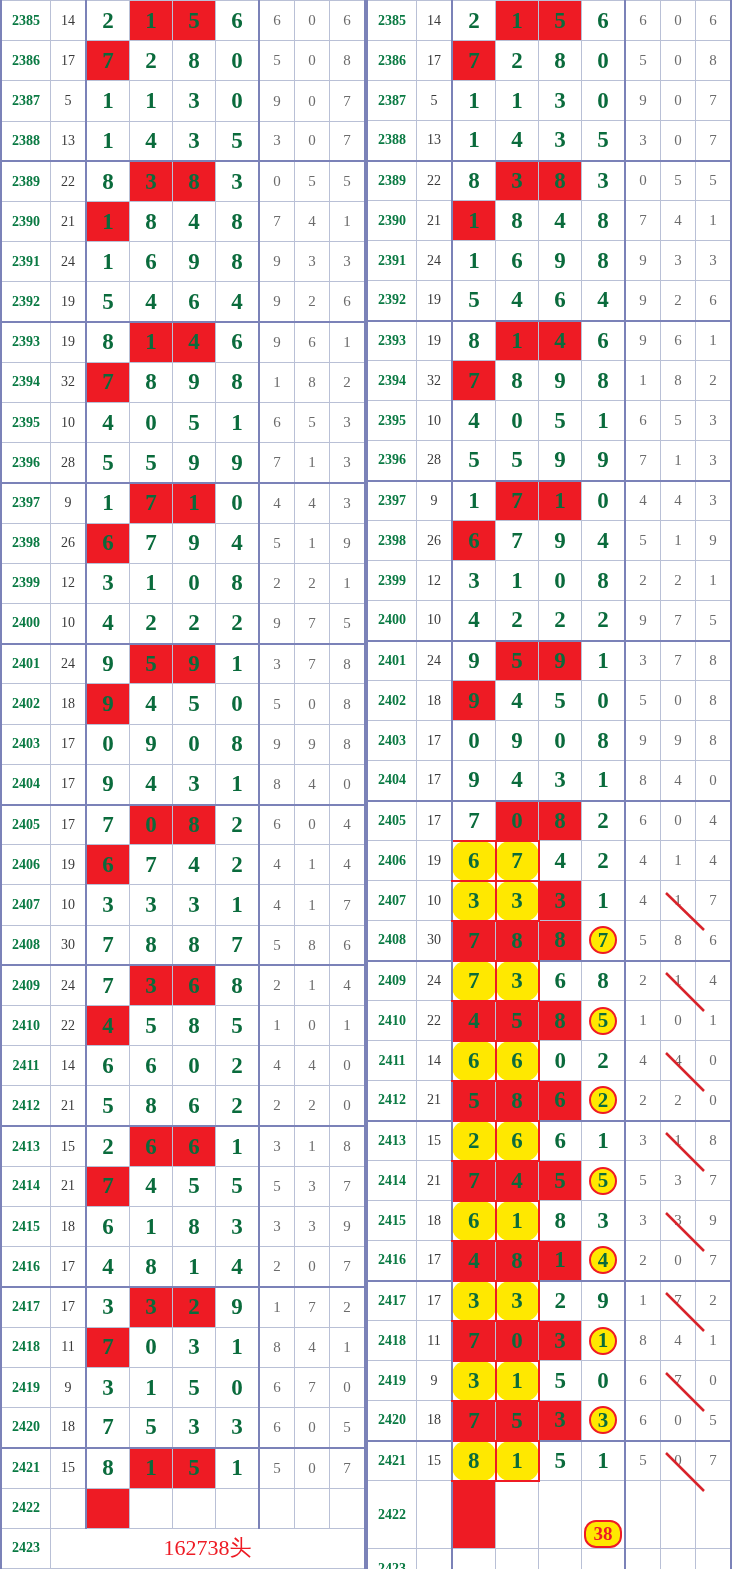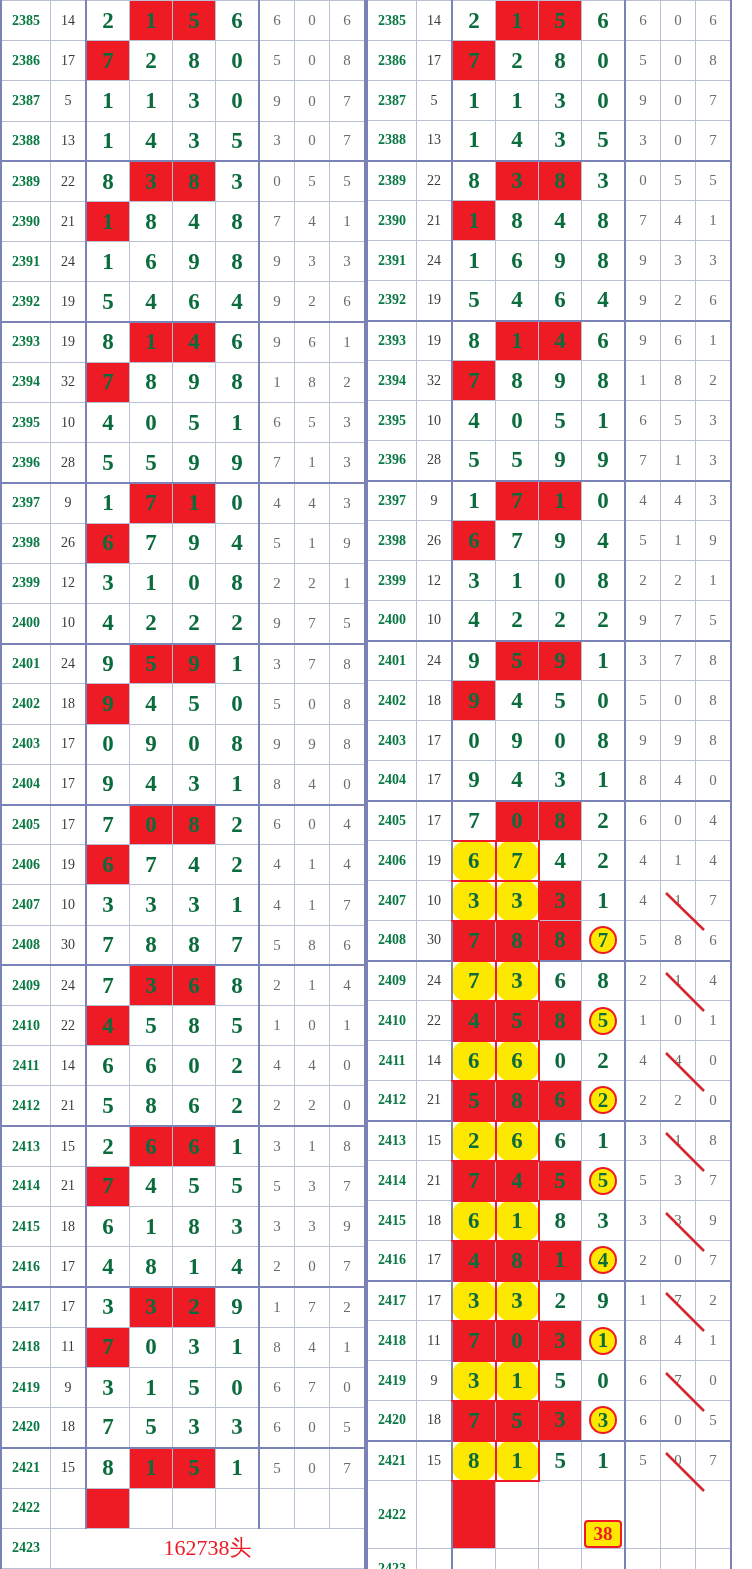--- a/index.html
+++ b/index.html
@@ -14,21 +14,21 @@
   .c-t{width:34px;color:#6b6b6b;font-size:15px;font-family:"Liberation Serif",serif;}
   tr{height:40px;}
   .red{background:#ee1b24;color:#0a6b3c;}
   .hl{background:#ffe800;color:#0a6b3c;border:2px solid #ee1b24 !important;border-radius:14px;}
   .sep td{border-top:2px solid #7b82b8;}
   .grp-left{border-left:2px solid #7b82b8 !important;}
   .grp-right{border-right:2px solid #7b82b8 !important;}
   .foot{color:#ee1b24;font-size:22px;font-weight:normal;font-family:"Liberation Serif",serif;}
   .cell-inner{display:flex;align-items:center;justify-content:center;width:100%;height:100%;}
   .chip{display:inline-flex;align-items:center;justify-content:center;width:28px;height:28px;background:#ffe800;border:2px solid #ee1b24;border-radius:50%;color:#0a6b3c;font-weight:bold;font-size:21px;box-sizing:border-box;}
-  .chip.wide{width:38px;border-radius:4px;color:#ee1b24;font-size:19px;margin-top:39px;}
+  .chip.wide{width:38px;border-radius:12px;color:#ee1b24;font-size:19px;margin-top:39px;}
   .lines{position:absolute;left:0;top:0;width:376px;height:1569px;pointer-events:none;}
 </style>
 </head>
 <body>
 
 <div id="wrap">
 
   <div class="panel">
     <table>
         <tbody id="tb-left">

